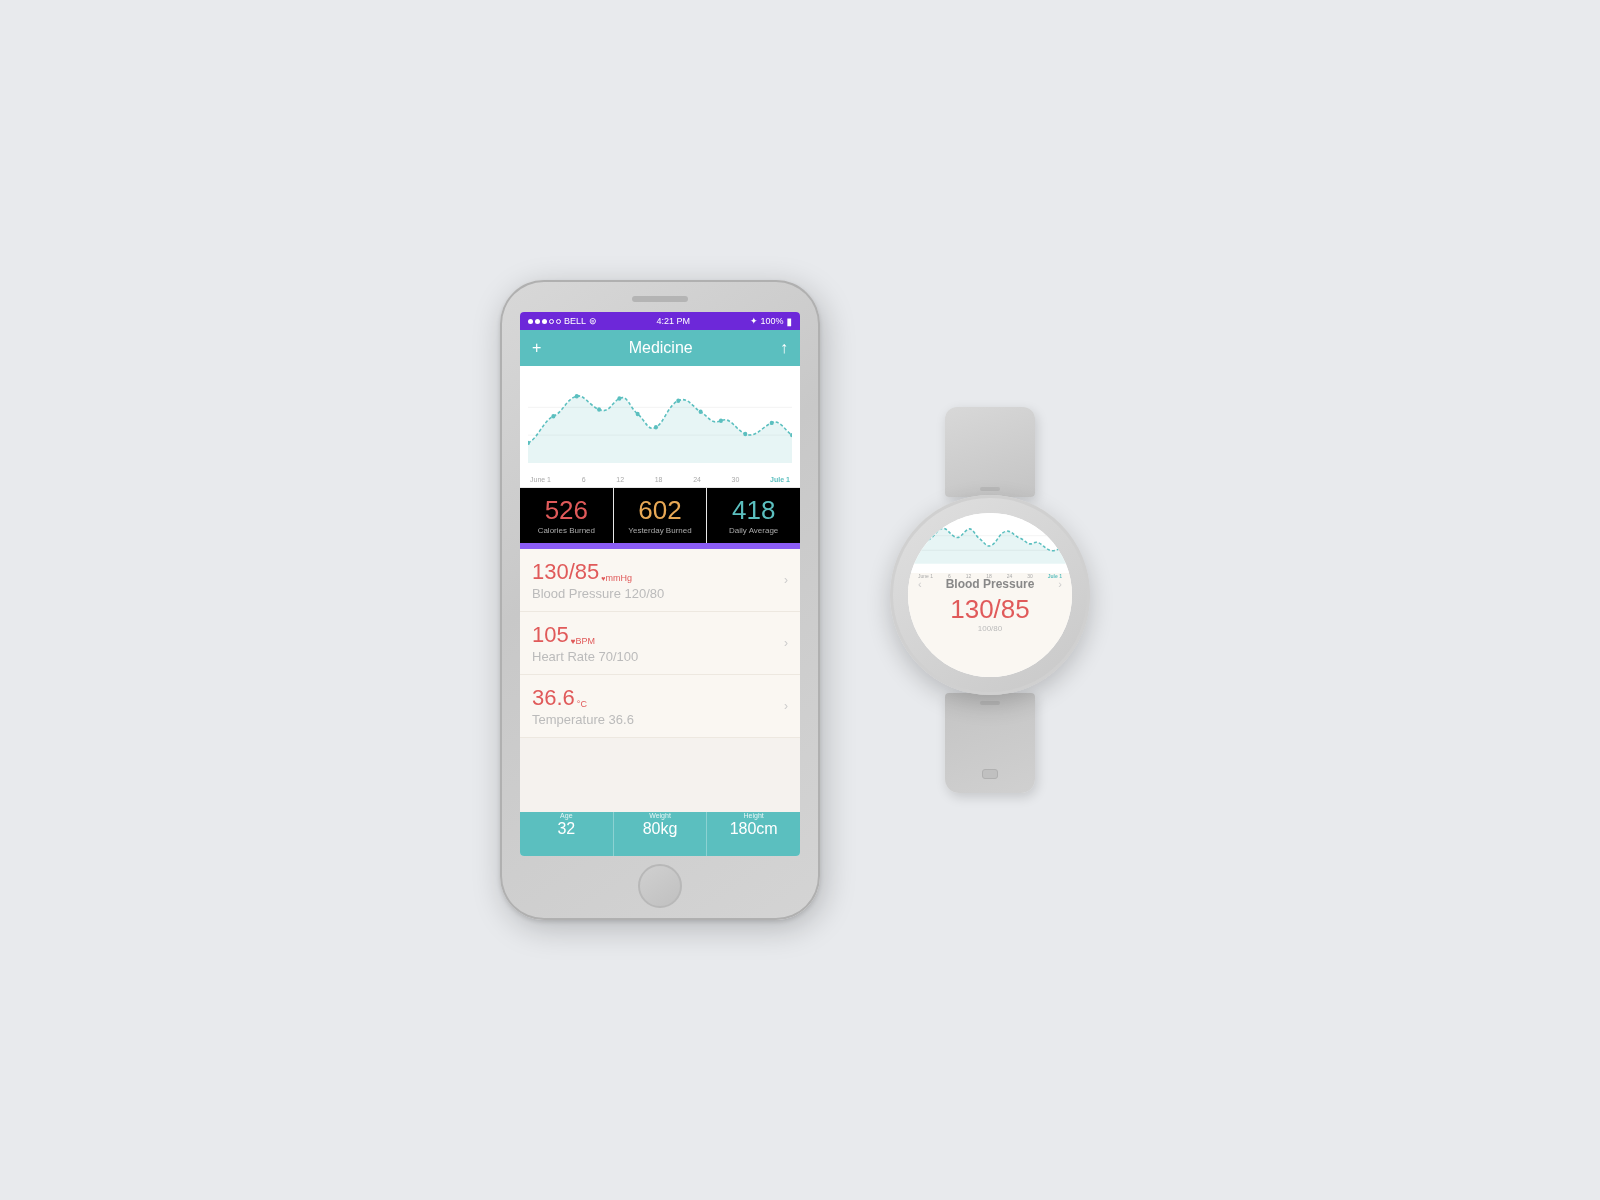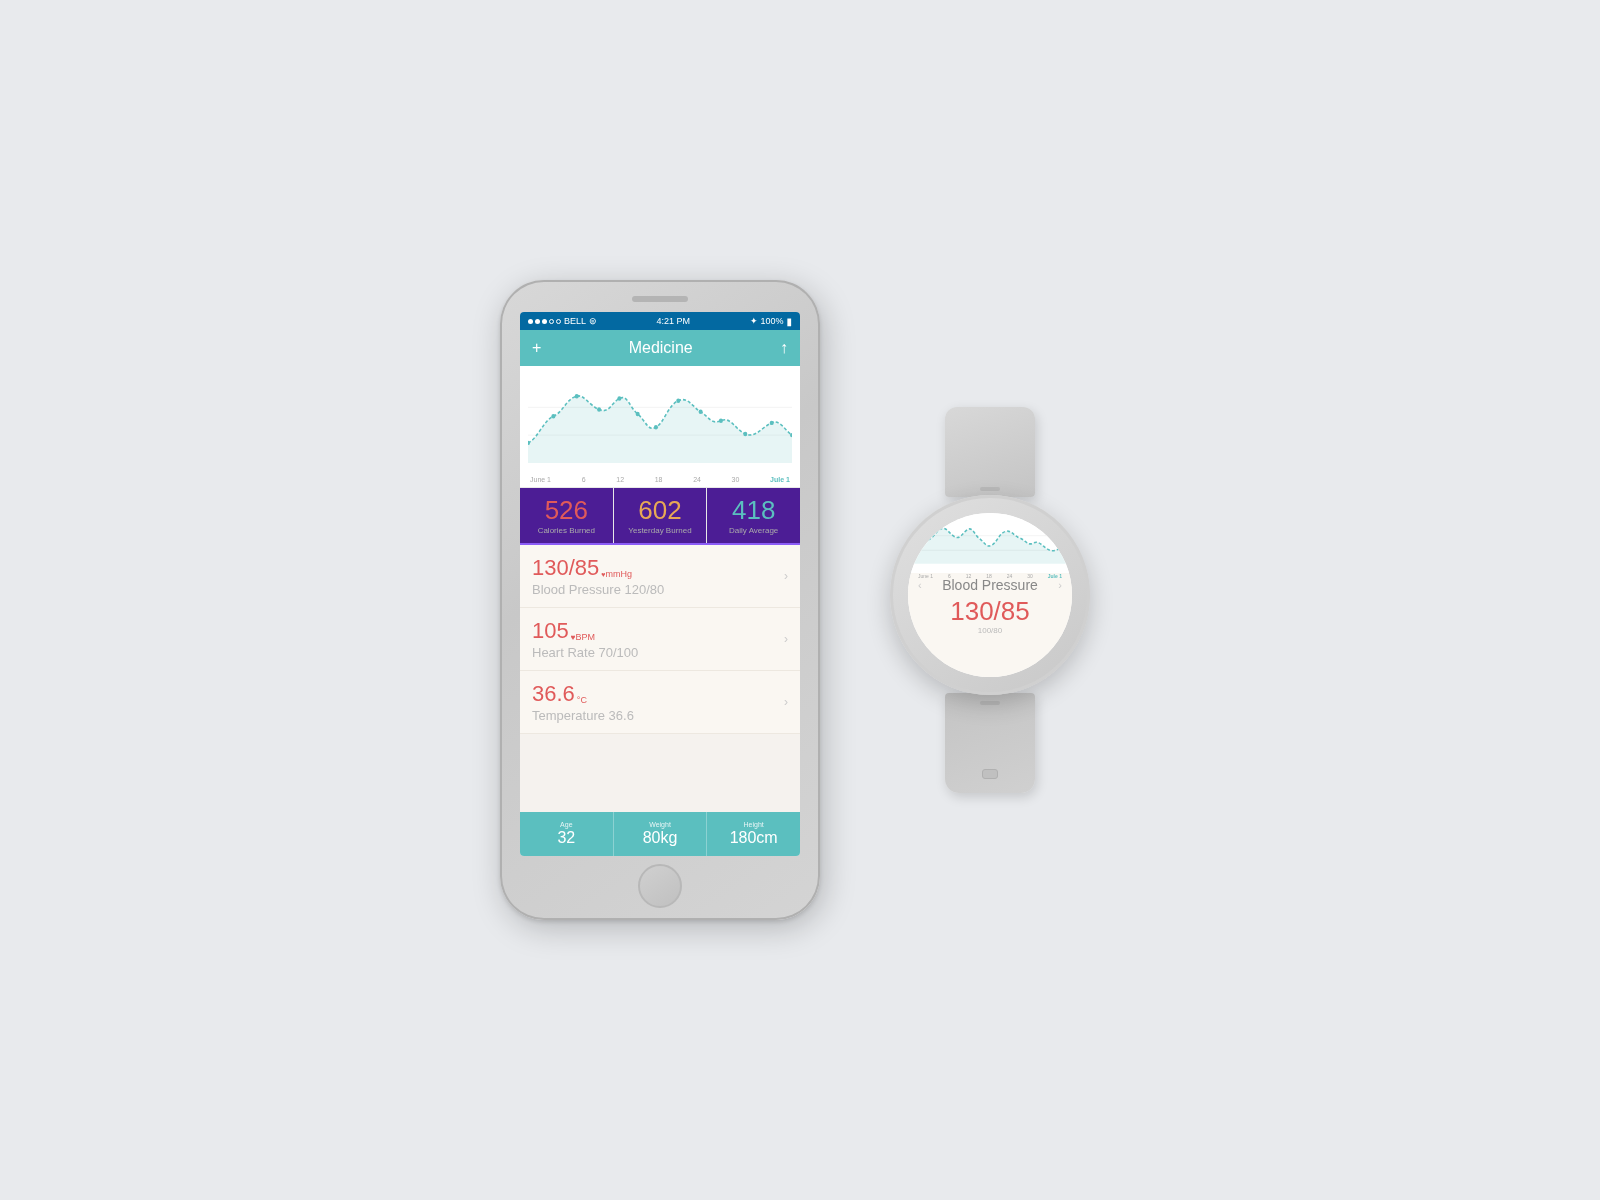--- a/index.html
+++ b/index.html
@@ -56,21 +56,21 @@
       width: 44px;
       height: 44px;
       border-radius: 50%;
       background: linear-gradient(145deg, #d0d0d0, #c0c0c0);
       border: 2px solid #b8b8b8;
       margin-bottom: 12px;
     }
 
     
     .status-bar {
-      background: #0369a1;
+      background: #6d28d9;
       color: white;
       font-size: 9px;
       display: flex;
       justify-content: space-between;
       align-items: center;
       padding: 3px 8px;
       height: 18px;
     }
 
     .status-left { display: flex; align-items: center; gap: 3px; }
@@ -108,23 +108,23 @@
       display: flex;
       justify-content: space-between;
       padding: 2px 10px 4px;
       font-size: 7px;
       color: #aaa;
     }
     .chart-labels span:last-child { color: #5bbfbf; font-weight: 600; }
 
     
     .stats-row {
-      background: #4c1d95;
-      display: flex;
-      border-bottom: 2px solid #8b5cf6;
+      background: #000000;
+      display: flex;
+      border-bottom: 6px solid #8b5cf6;
     }
     .stat-item {
       flex: 1;
       padding: 8px 6px;
       text-align: center;
       border-right: 1px solid #e8e8e8;
     }
     .stat-item:last-child { border-right: none; }
     .stat-number {
       font-size: 26px;
@@ -172,21 +172,20 @@
       background: #5bbfbf;
       color: white;
       display: flex;
       height: 44px;
     }
     .bottom-stat {
       flex: 1;
       display: flex;
       flex-direction: column;
       align-items: center;
-      justify-content: center;
       border-right: 1px solid rgba(255,255,255,0.3);
       font-size: 8px;
     }
     .bottom-stat:last-child { border-right: none; }
     .bottom-stat .bottom-label { font-size: 7px; opacity: 0.85; margin-bottom: 1px; }
     .bottom-stat .bottom-val { font-size: 16px; font-weight: 300; }
 
     
     .watch-outer {
       position: relative;
@@ -270,23 +269,23 @@
     .watch-nav {
       display: flex;
       align-items: center;
       justify-content: space-between;
       width: 100%;
       padding: 0 10px;
       margin-bottom: 4px;
     }
     .watch-nav-arrow { color: #ccc; font-size: 11px; cursor: pointer; }
     .watch-bp-title {
-      font-size: 14px;
+      font-size: 12px;
       color: #888;
-      font-weight: 400;
+      font-weight: 700;
     }
 
     .watch-bp-value {
       font-size: 26px;
       font-weight: 300;
       color: #e05a5a;
       line-height: 1.1;
     }
     .watch-bp-sub {
       font-size: 8px;

